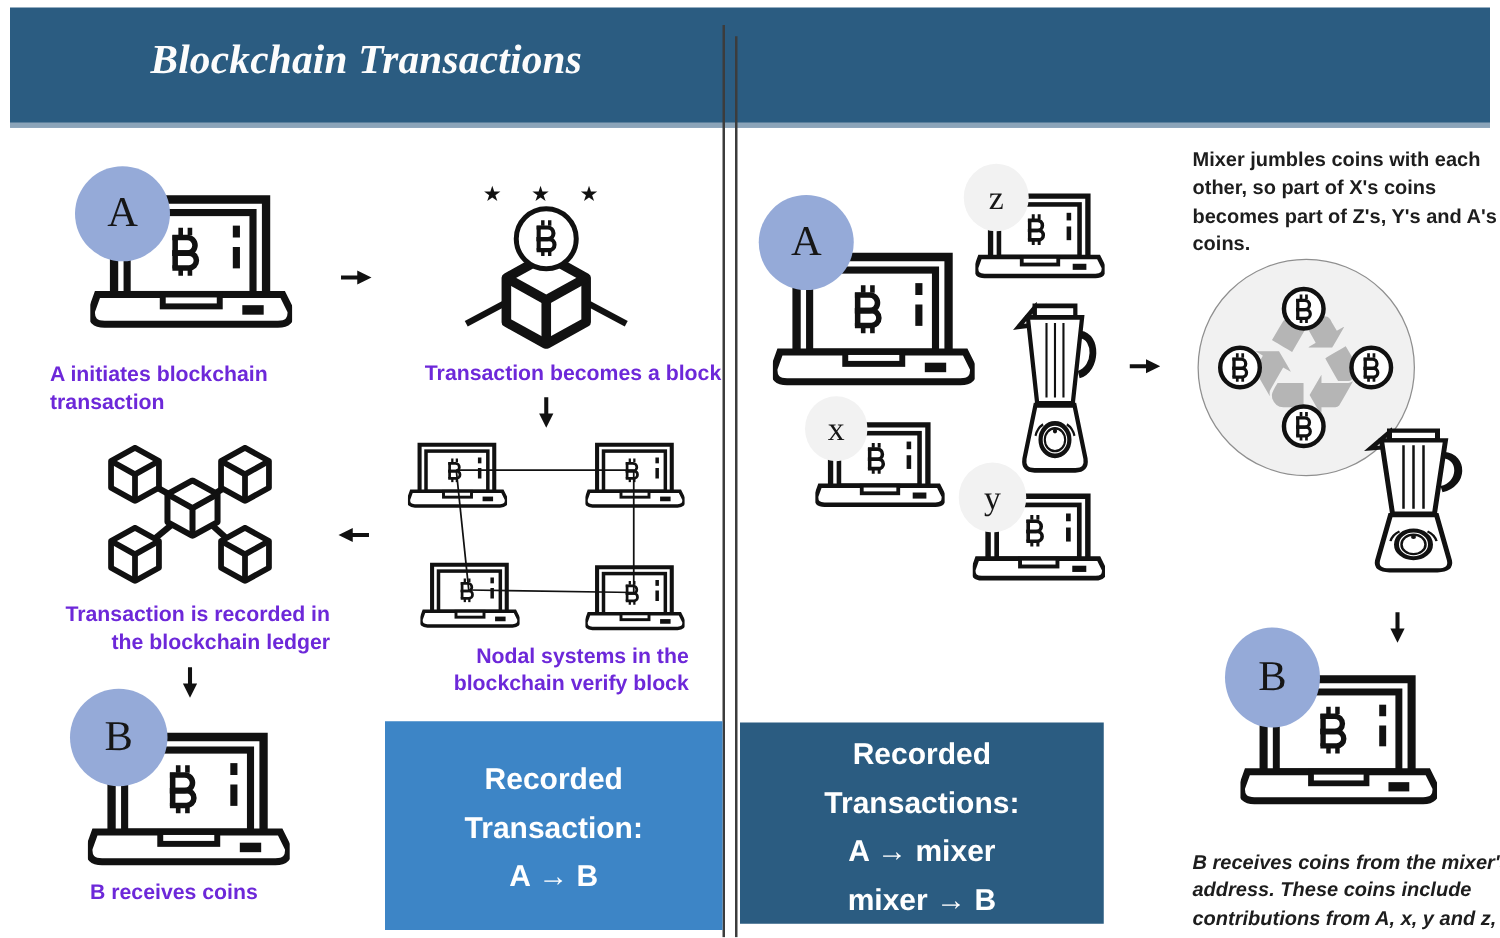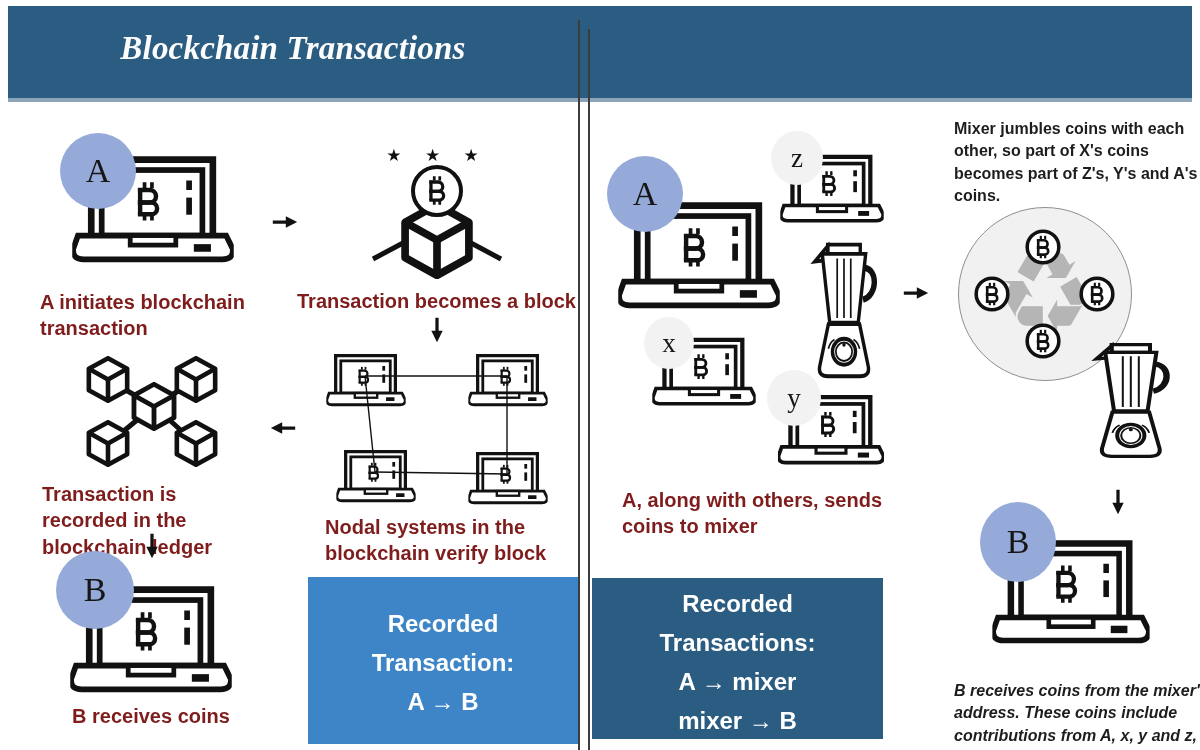--- a/index.html
+++ b/index.html
@@ -1,20 +1,20 @@
 <!DOCTYPE html>
 <html><head>
 <meta charset="utf-8">
 <style>
   html,body{margin:0;padding:0;background:#fff;font-family:"Liberation Sans",sans-serif;}
   #stage{position:relative;width:1200px;height:750px;background:#fff;overflow:hidden;}
   .abs{position:absolute;}
-  .caption{font-weight:700;font-size:20px;line-height:1.32;color:#7f1d1d;}
+  .caption{font-weight:700;font-size:17px;line-height:1.32;color:#6d28d9;}
   .para{font-weight:700;font-size:16px;line-height:1.40;color:#1d1d1d;margin-left:46px;}
-  .center{text-align:left;}
+  .center{text-align:right;}
   .title{font-family:"Liberation Serif","DejaVu Serif",serif;font-weight:700;font-size:33px;color:#fcfcfc;text-align:center;letter-spacing:.2px;font-style:italic;}
   .hbar{background:#2b5c81;border-bottom:4px solid #8ba4b9;}
   .vline{width:2px;background:#3c3c3c;}
   .actor{border-radius:50%;display:flex;align-items:center;justify-content:center;
          font-family:"Liberation Serif","DejaVu Serif",serif;color:#161616;}
   .actor.blue{background:#95aad8;}
   .actor.gray{background:#f2f2f2;}
   .lgLetter{font-size:34px;}
   .smLetter{font-size:27px;}
   .bluebox{color:#ffffff;font-weight:700;font-size:24px;text-align:center;}
@@ -199,21 +199,20 @@
     <span>x</span>
   </div>
 
   <svg class="abs" style="left:778px;top:392px;" width="106" height="75" viewBox="0 0 170 120">
       <use href="#laptop"></use>
     </svg>
   <div class="abs actor gray smLetter" style="left:767px;top:370px;width:54px;height:56px;">
     <span>y</span>
   </div>
 
-  <div class="abs caption" style="left:622px;top:487px;width:272px;">A, along with others, sends coins to mixer</div>
 
   <div class="abs para" style="left:908px;top:118px;width:262px;">Mixer jumbles coins with each other, so part of X's coins becomes part of Z's, Y's and A's coins.</div>
 
   <svg class="abs" style="left:903px;top:285px;" width="26" height="16" viewBox="0 0 32 18">
       <use href="#arrow"></use>
     </svg>
 
   <div class="abs mixer-circle" style="left:958px;top:207px;width:172px;height:172px;">
     <span class="recycle">♻</span>
   </div>

